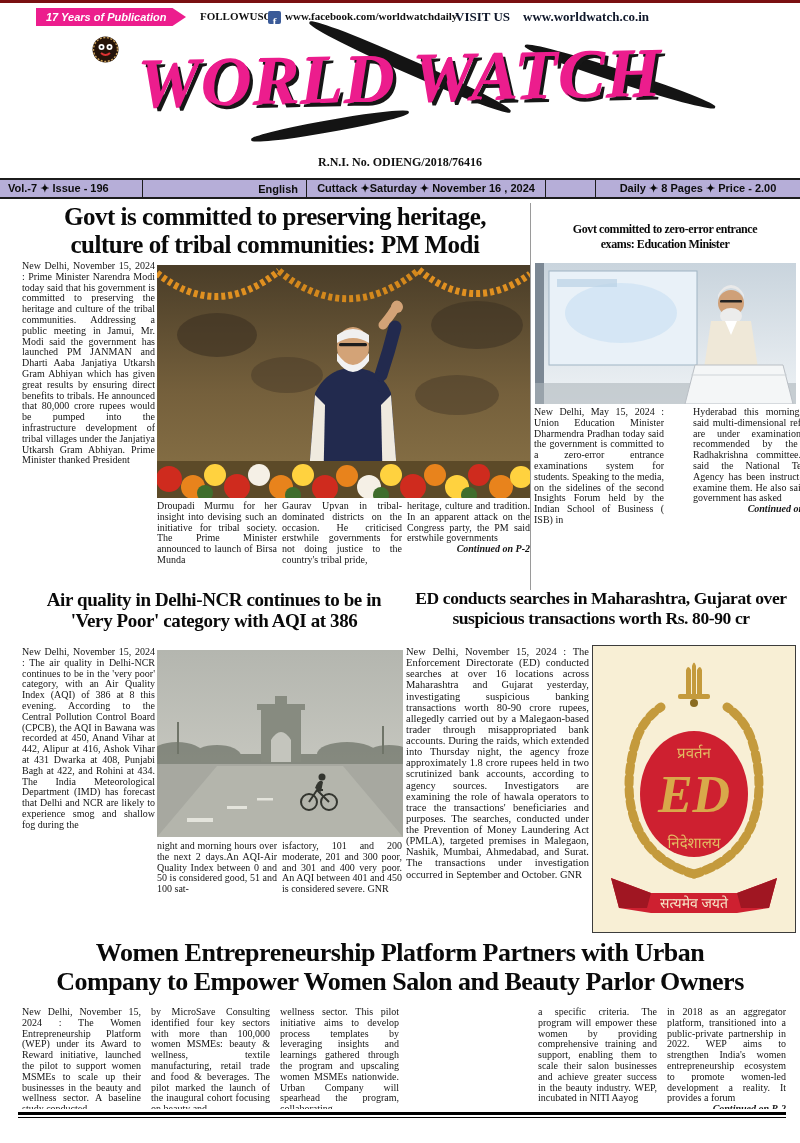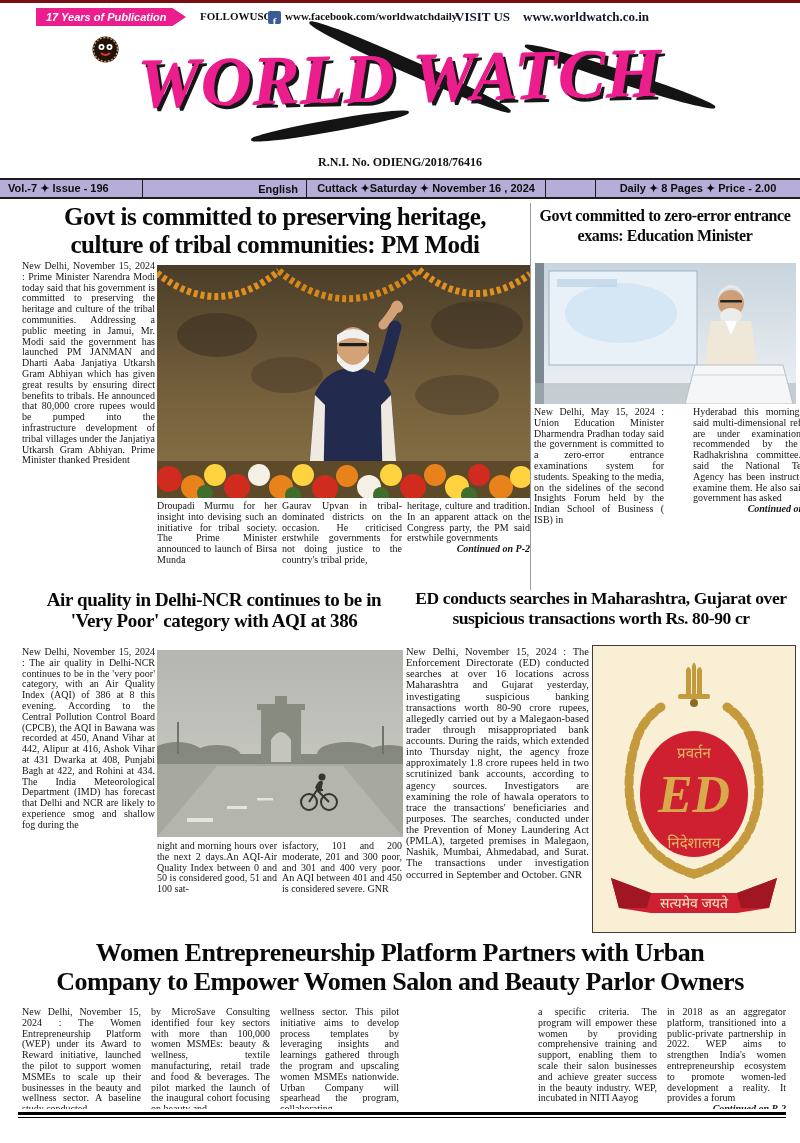--- a/index.html
+++ b/index.html
@@ -28,21 +28,21 @@
   
   .infobar{position:absolute;left:0;top:178px;width:800px;height:21px;background:#b6aed8;
     border-top:2px solid #1c1c1c;border-bottom:2px solid #1c1c1c;box-sizing:border-box;
     display:flex;align-items:center;font:bold 11px "Liberation Sans",sans-serif;color:#0c0c0c;}
   .infobar .seg{height:100%;display:flex;align-items:center;box-sizing:border-box;}
   .infobar .div{width:1px;height:100%;background:#1c1c1c;}
   
   .headline{position:absolute;text-align:center;font-family:"Liberation Serif",serif;
     font-weight:bold;color:#0a0a0a;white-space:pre-line;line-height:1.12;}
   .h-main{font-size:25px;letter-spacing:-0.5px;}
-  .h-edu{font-size:16px;letter-spacing:-0.4px;line-height:1.25;}
+  .h-edu{font-size:12px;letter-spacing:-0.4px;line-height:1.25;margin-top:16px;}
   .h-mid{font-size:19px;letter-spacing:-0.4px;}
   .h-ed{font-size:17.5px;letter-spacing:-0.4px;}
   .h-wep{font-size:26px;letter-spacing:-0.5px;}
   
   .bodytext{position:absolute;font:10px/1.08 "Liberation Serif",serif;text-align:justify;
     overflow:hidden;color:#141414;}
   .cont{display:block;text-align:right;font-style:italic;font-weight:bold;}
   .vrule{position:absolute;width:1px;background:#9a9a9a;}
   .photo{position:absolute;overflow:hidden;}
   .photo svg{display:block;}

